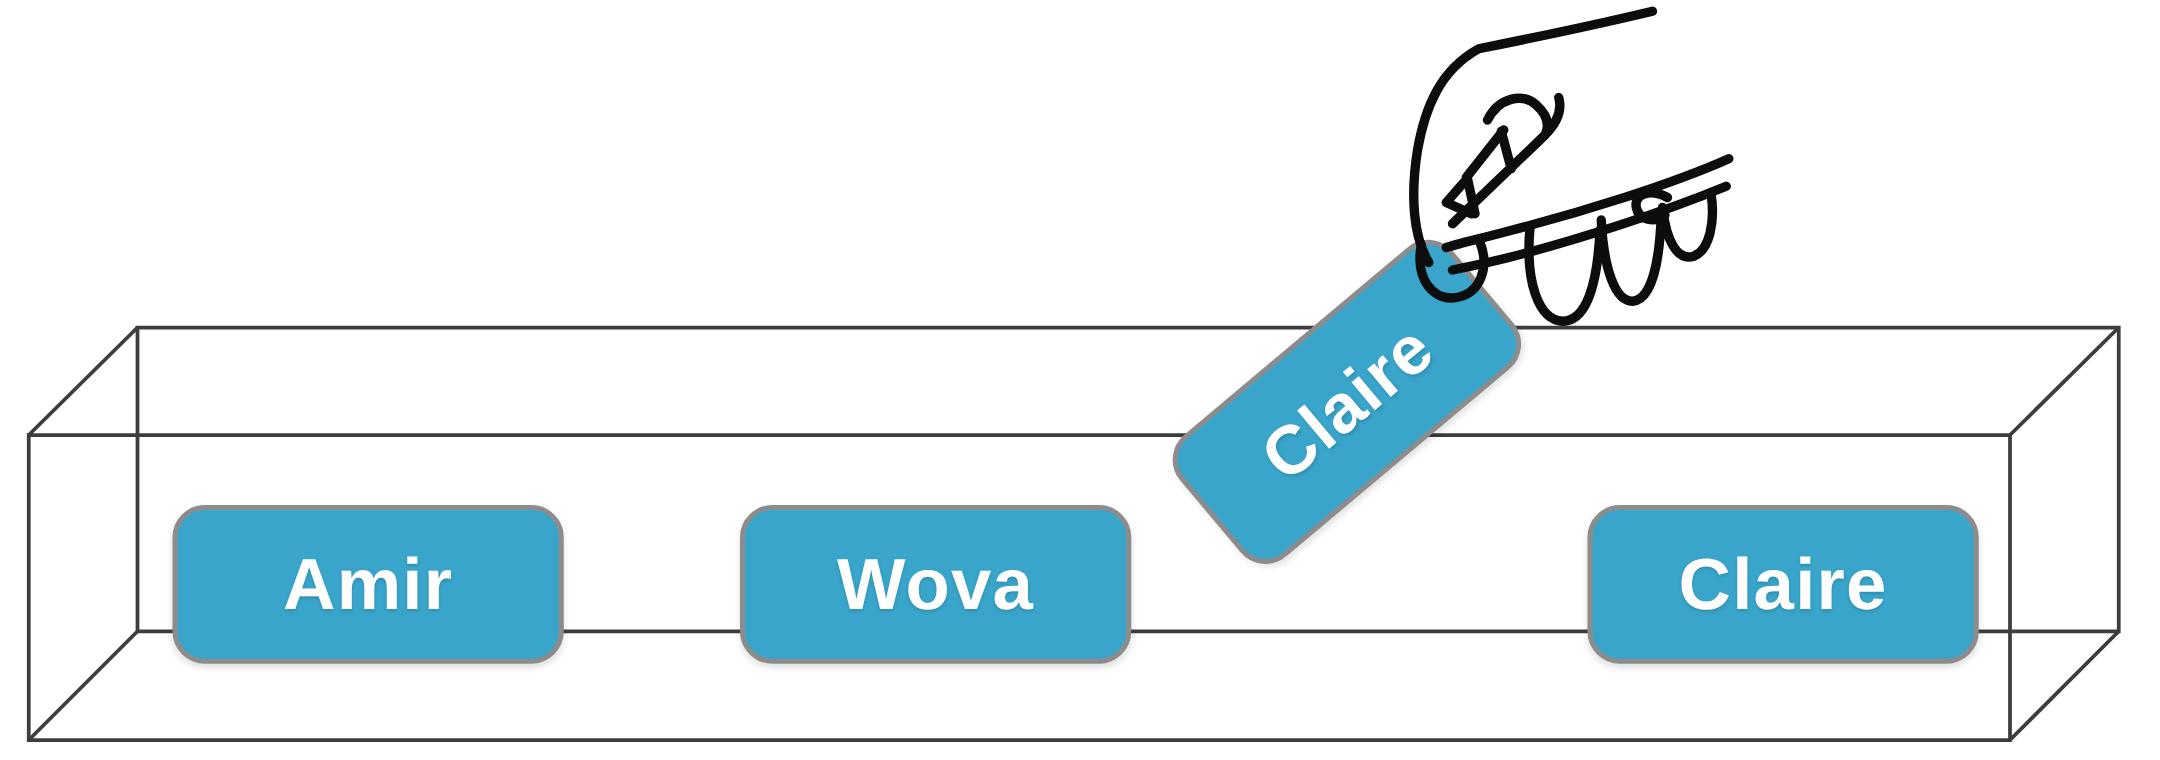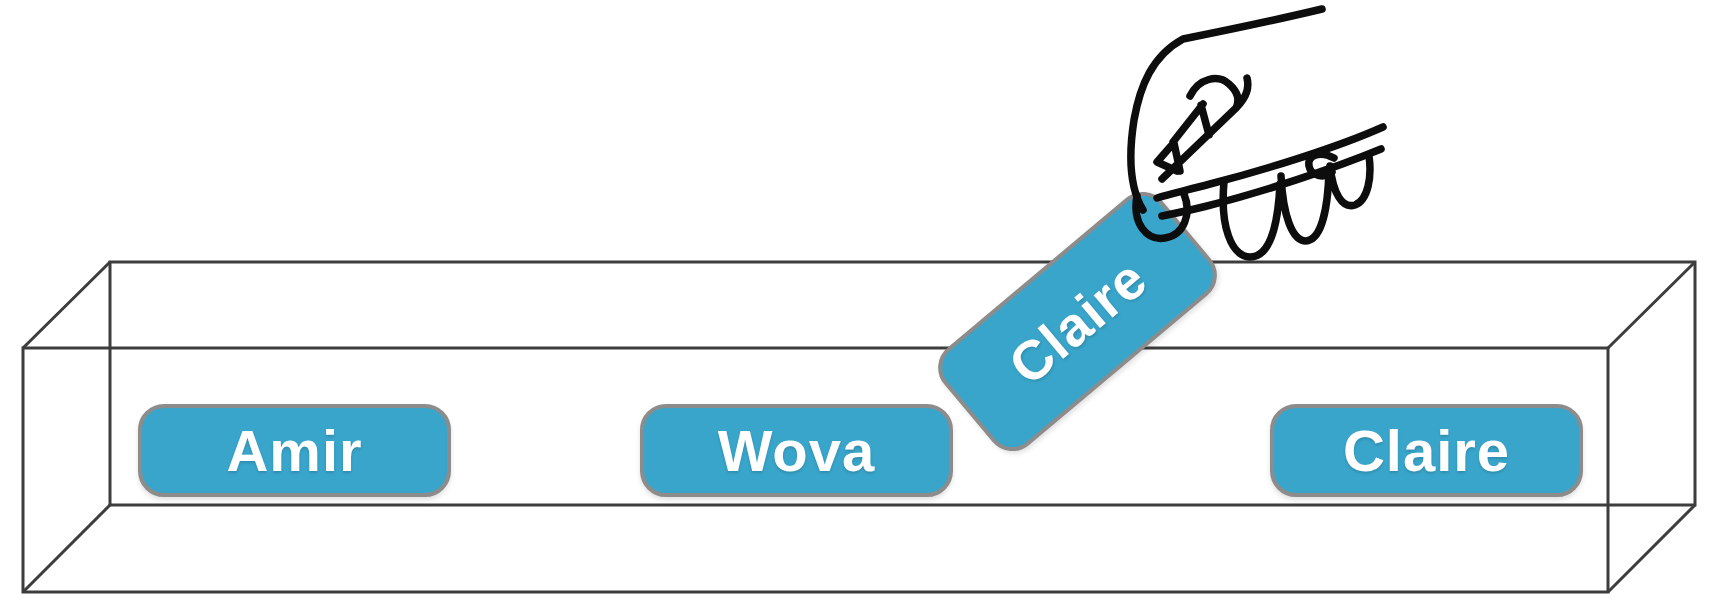--- a/index.html
+++ b/index.html
@@ -38,42 +38,42 @@
   .hand-line{
     fill:none;
     stroke:var(--hand-line);
     stroke-width:7.5;
     stroke-linecap:round;
     stroke-linejoin:round;
   }
   .tile{
     position:absolute;
     width:313px;
-    height:93px;
+    height:127px;
     background:var(--tile-fill);
     border:4px solid var(--tile-border);
     border-radius:26px;
     box-sizing:border-box;
     display:flex;
     align-items:center;
     justify-content:center;
     box-shadow:0 3px 5px rgba(0,0,0,0.12);
     z-index:2;
     pointer-events:auto;
   }
   .tile-label{
     color:var(--tile-text);
     font-weight:700;
     font-size:58px;
     letter-spacing:1px;
     text-shadow:0 2px 3px rgba(0,0,0,0.15);
     user-select:none;
   }
   .tile-amir{left:138px;top:404px;}
-  .tile-wova{left:592px;top:404px;margin-left:48px;}
+  .tile-wova{left:592px;top:404px;}
   .tile-damian{left:1270px;top:404px;}
   .tile-claire{
     left:935px;top:258px;
     width:285px;height:127px;
     transform:rotate(-40deg);
     z-index:3;
   }
   .tile-claire .tile-label{font-size:55px;}
   .box-svg{z-index:1;}
   .hand-svg{z-index:4;}

